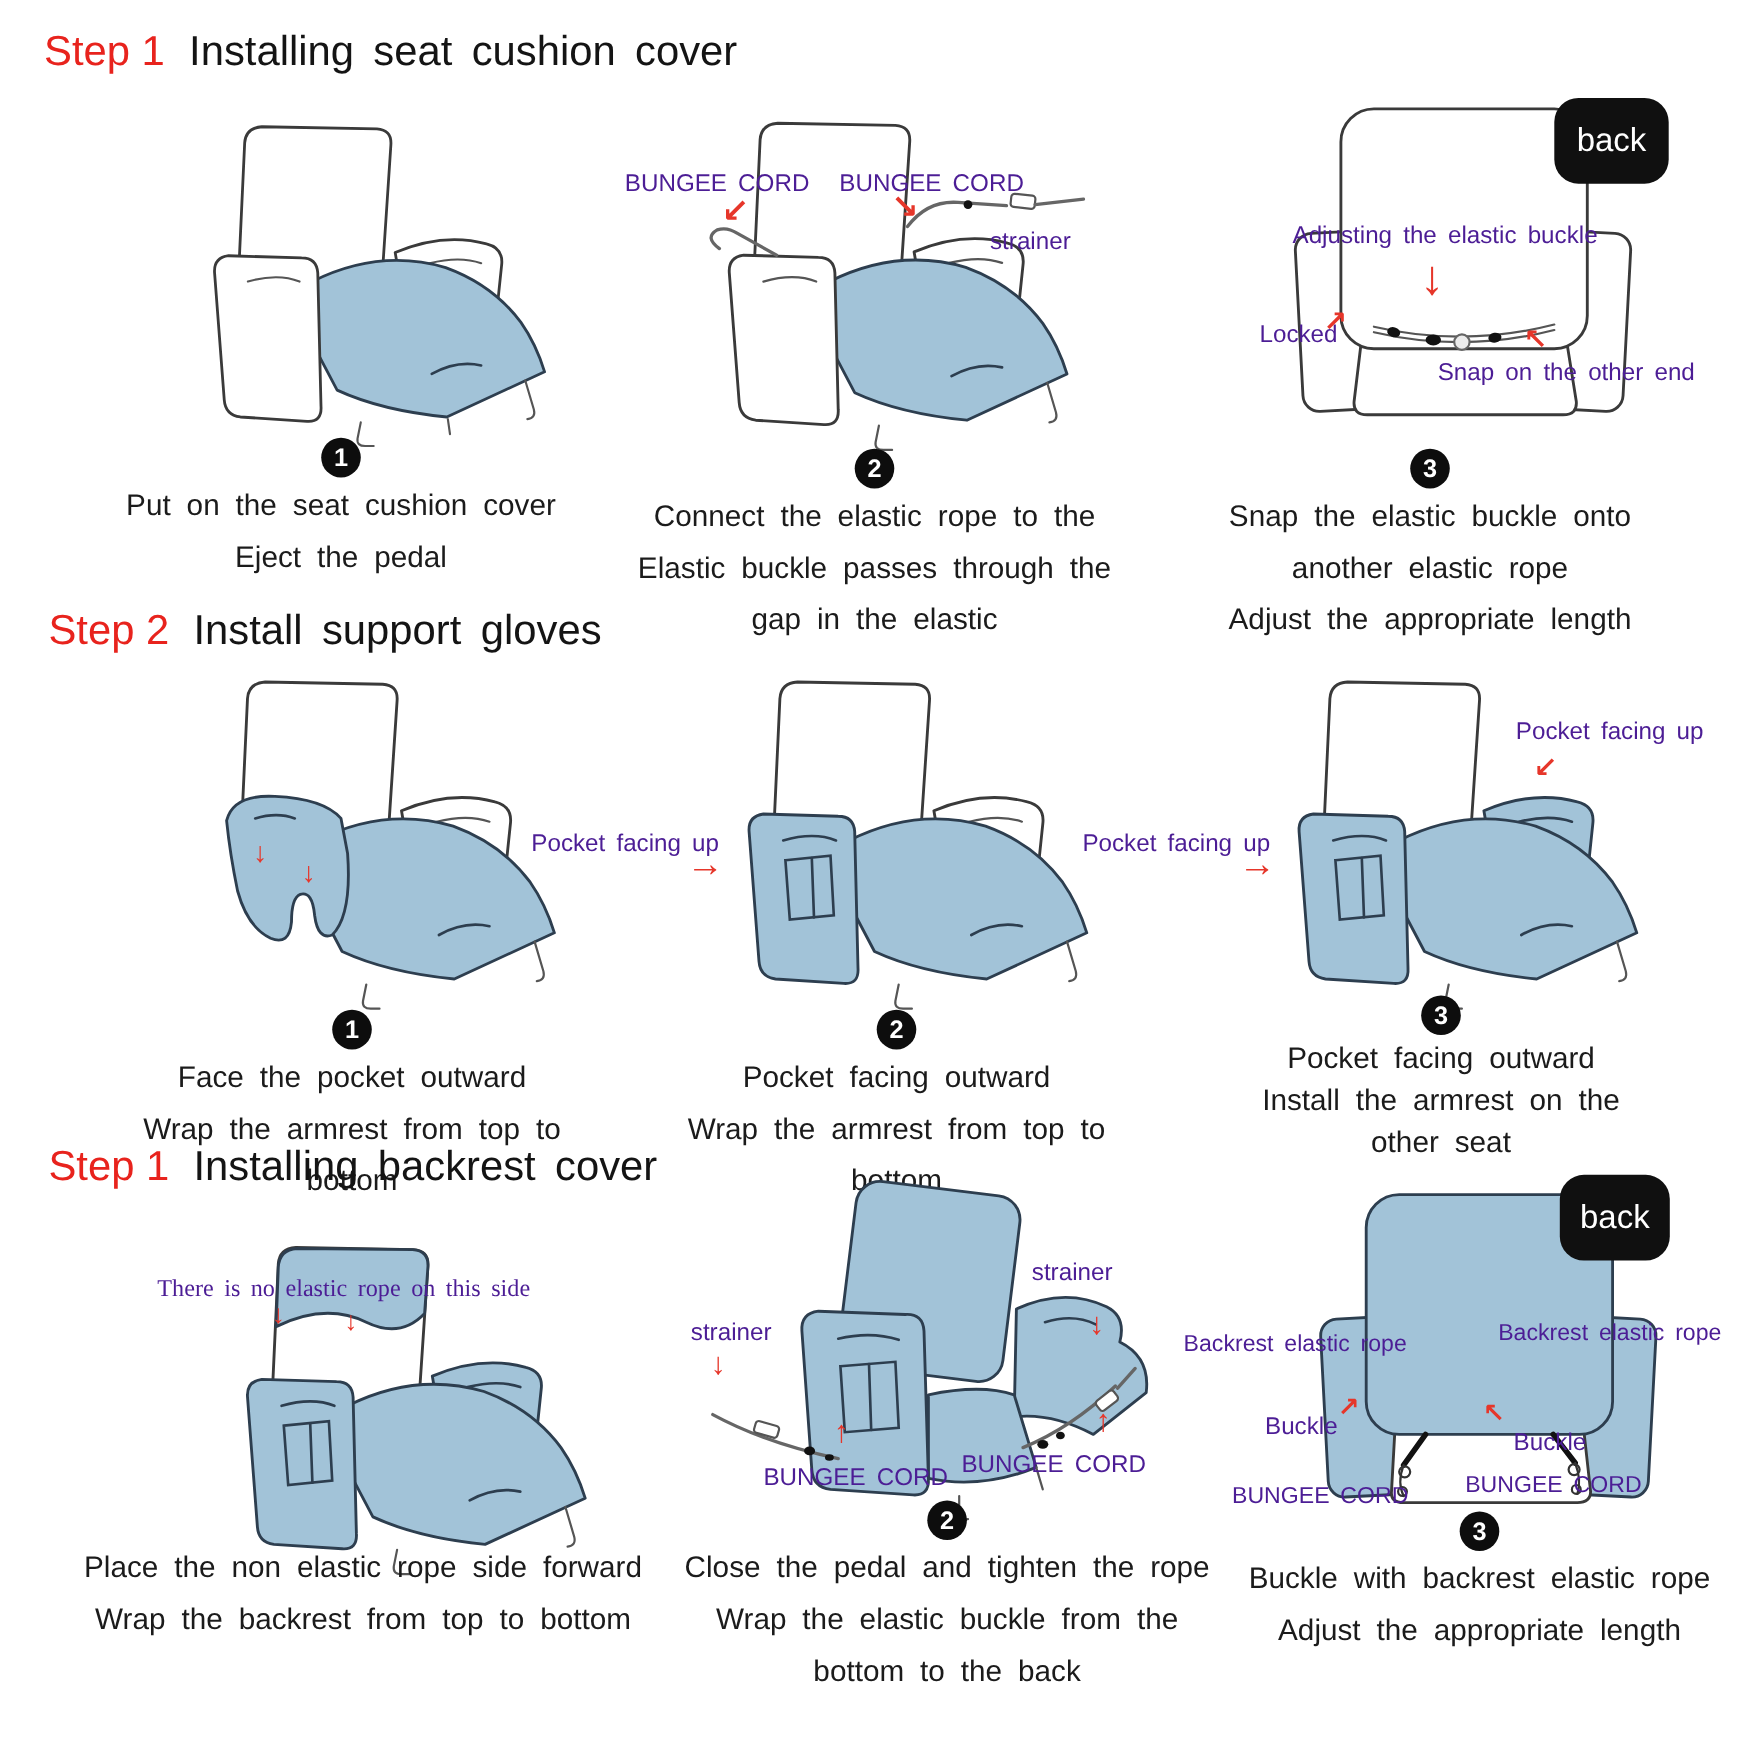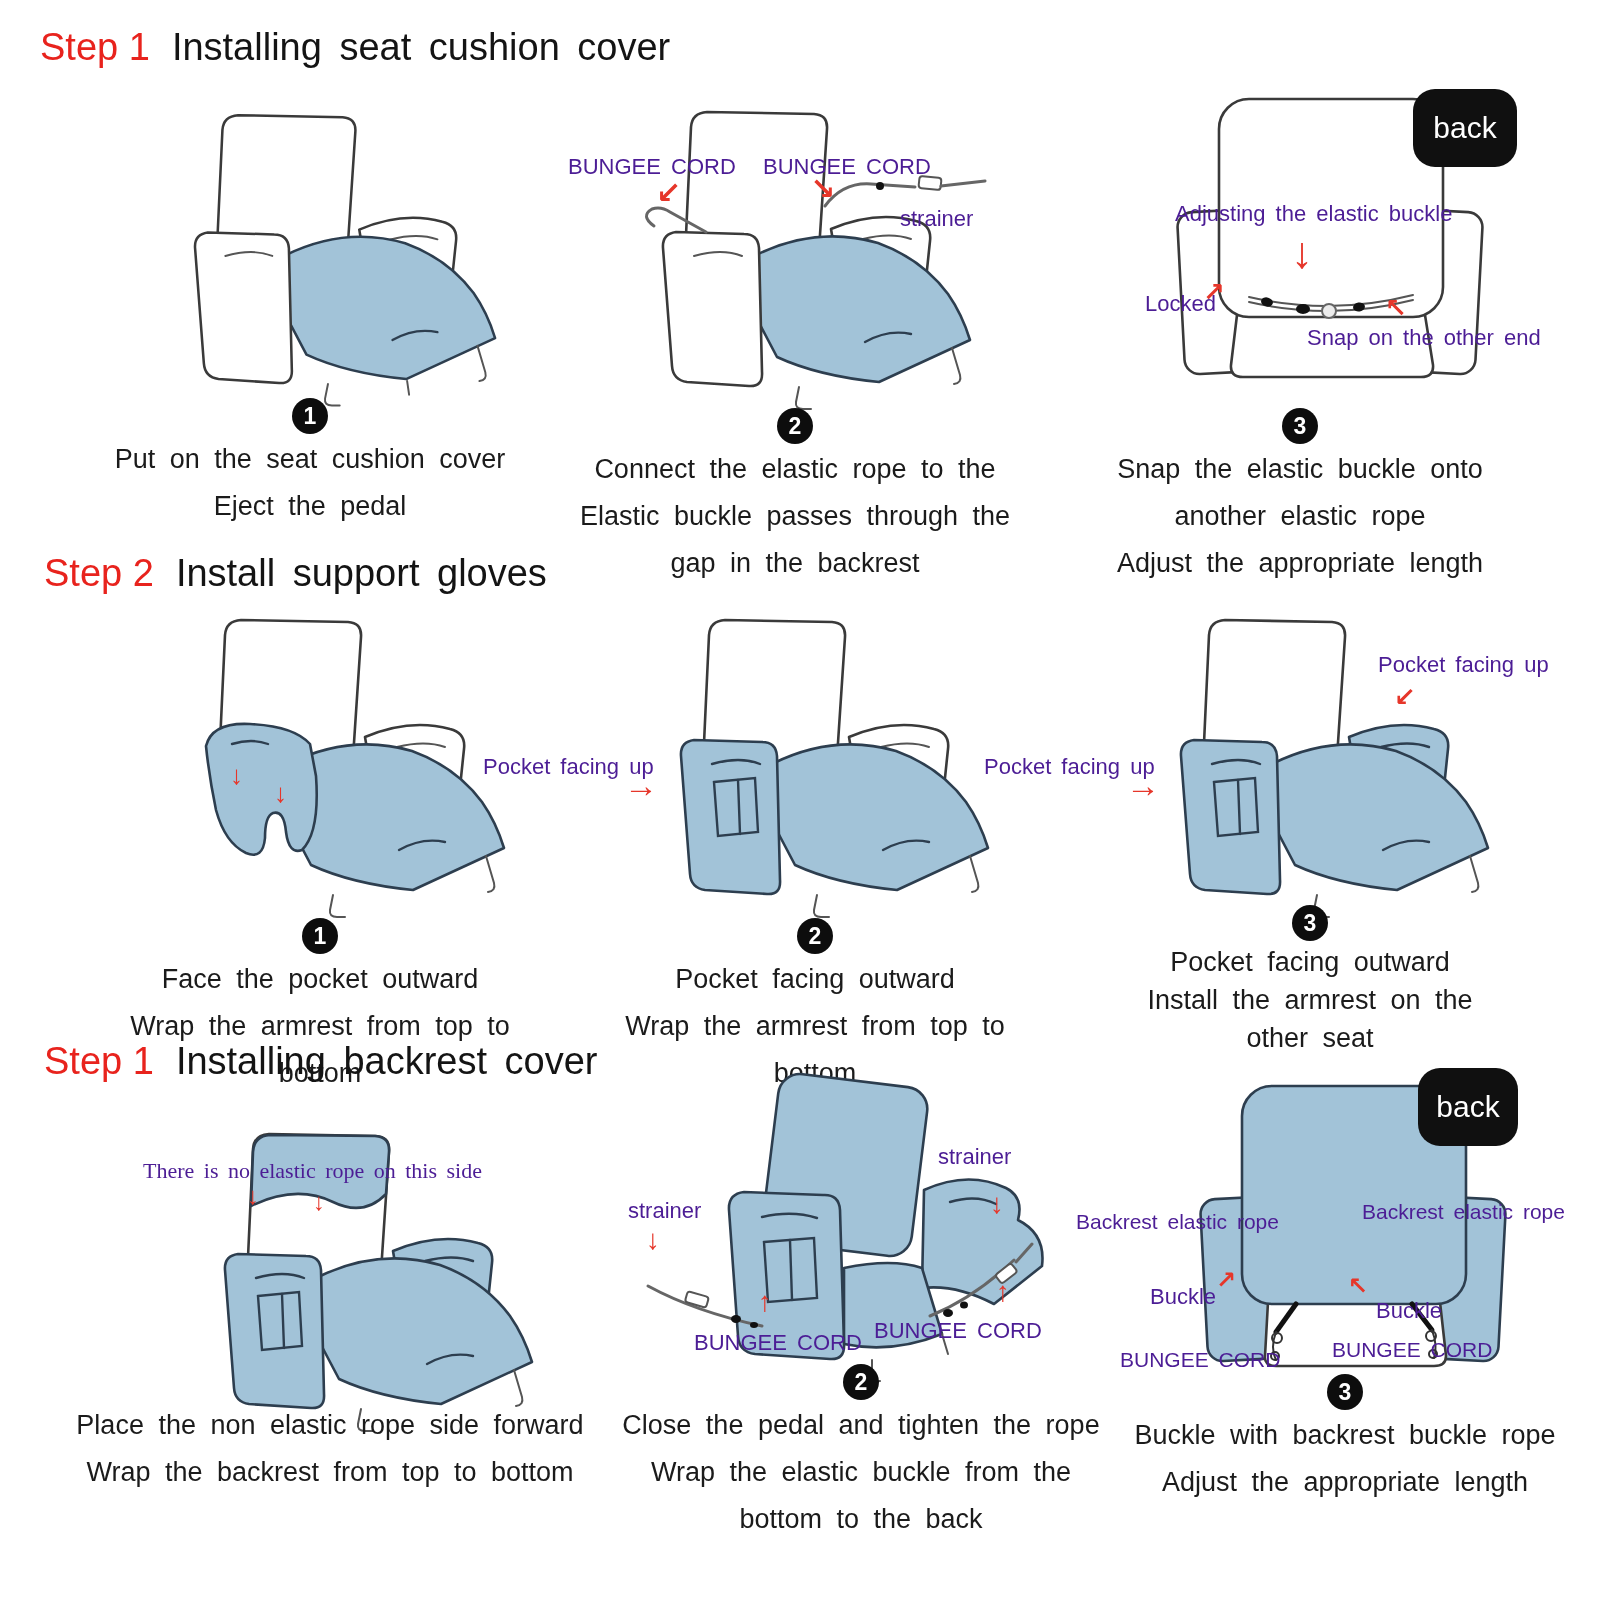--- a/index.html
+++ b/index.html
@@ -103,21 +103,21 @@
 
   <div class="cap" style="left:100px;top:398px;width:420px;">
     <span class="num">1</span>
     <div class="line">Put on the seat cushion cover</div>
     <div class="line">Eject the pedal</div>
   </div>
   <div class="cap" style="left:575px;top:408px;width:440px;">
     <span class="num">2</span>
     <div class="line">Connect the elastic rope to the</div>
     <div class="line">Elastic buckle passes through the</div>
-    <div class="line">gap in the backrest</div>
+    <div class="line">gap in the elastic</div>
   </div>
   <div class="cap" style="left:1080px;top:408px;width:440px;">
     <span class="num">3</span>
     <div class="line">Snap the elastic buckle onto</div>
     <div class="line">another elastic rope</div>
     <div class="line">Adjust the appropriate length</div>
   </div>
 
   <div class="step-title" style="left:44px;top:552px;">
     <span class="step-label">Step 2</span>
@@ -283,17 +283,17 @@
     <div class="line">Wrap the backrest from top to bottom</div>
   </div>
   <div class="cap" style="left:606px;top:1364px;width:510px;">
     <span class="num">2</span>
     <div class="line">Close the pedal and tighten the rope</div>
     <div class="line">Wrap the elastic buckle from the</div>
     <div class="line">bottom to the back</div>
   </div>
   <div class="cap" style="left:1100px;top:1374px;width:490px;">
     <span class="num">3</span>
-    <div class="line">Buckle with backrest buckle rope</div>
+    <div class="line">Buckle with backrest elastic rope</div>
     <div class="line">Adjust the appropriate length</div>
   </div>
 
 </div>
 
 </body></html>

